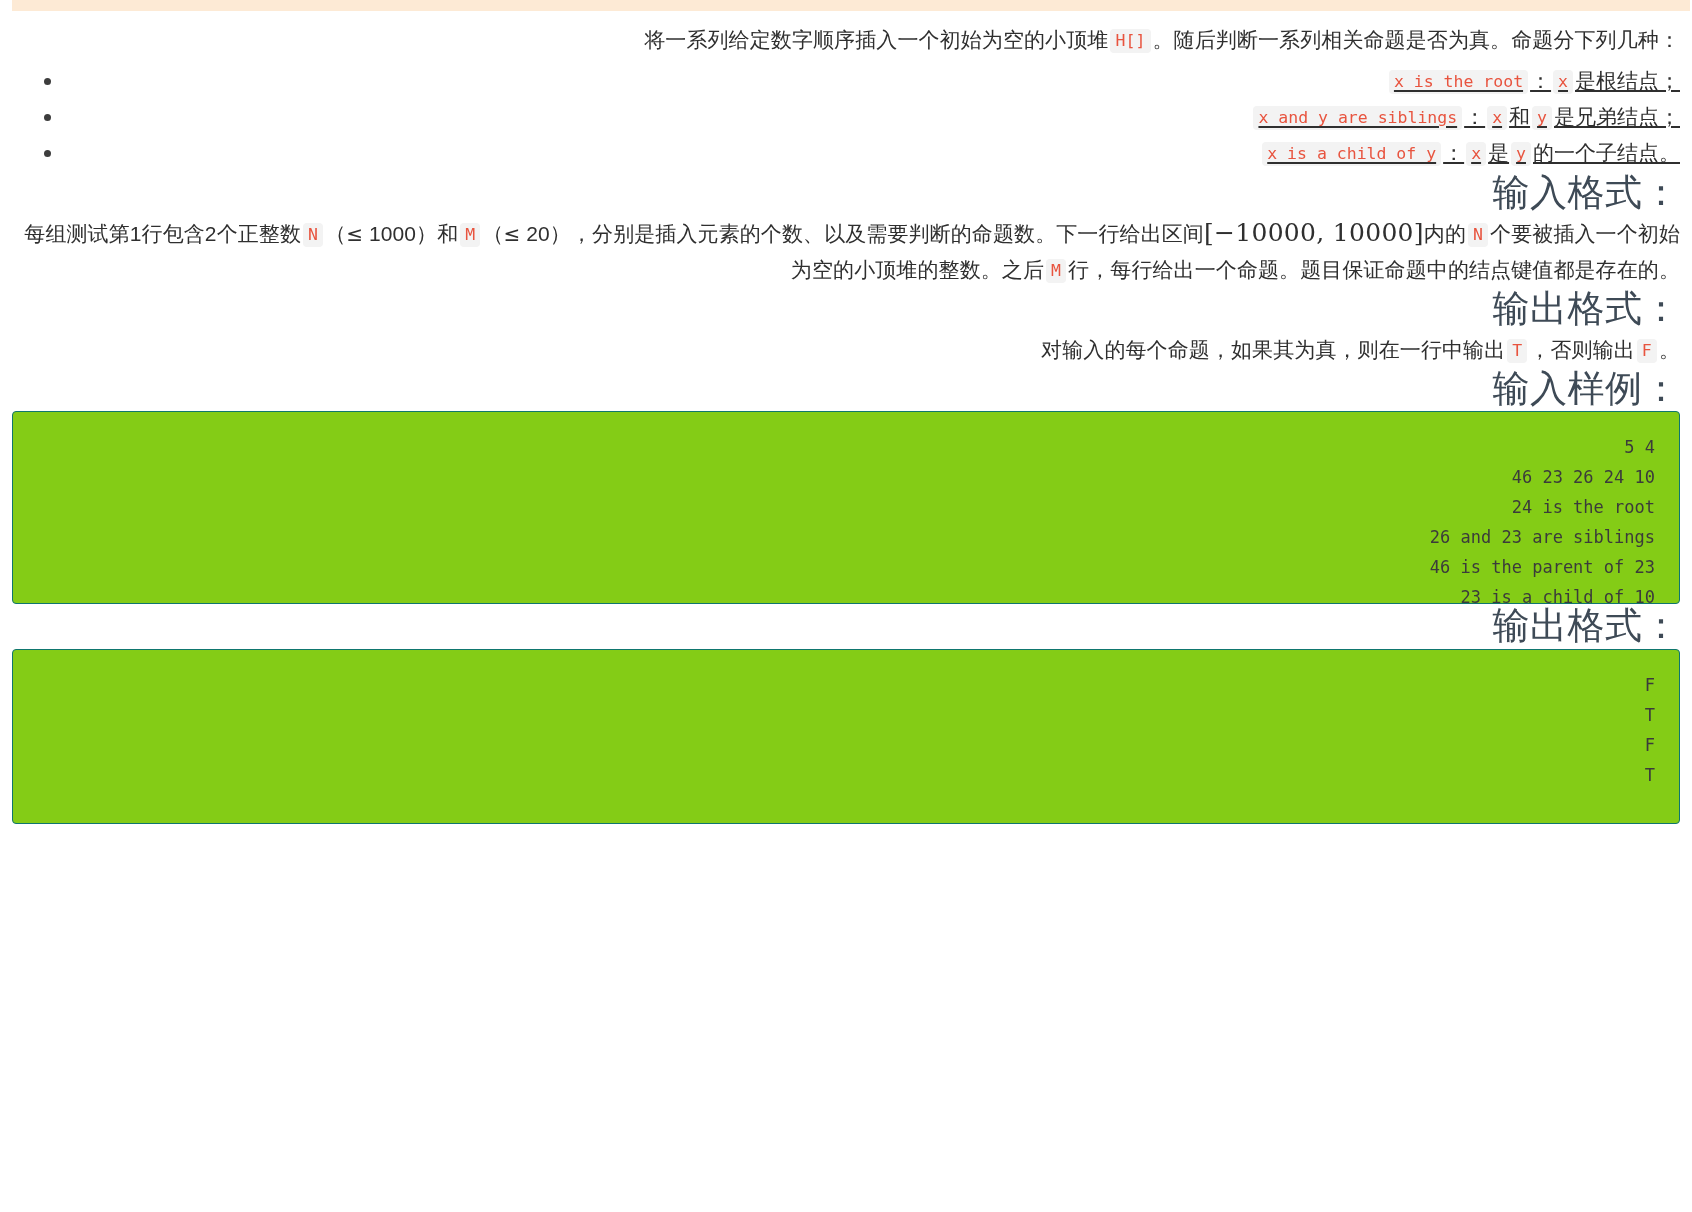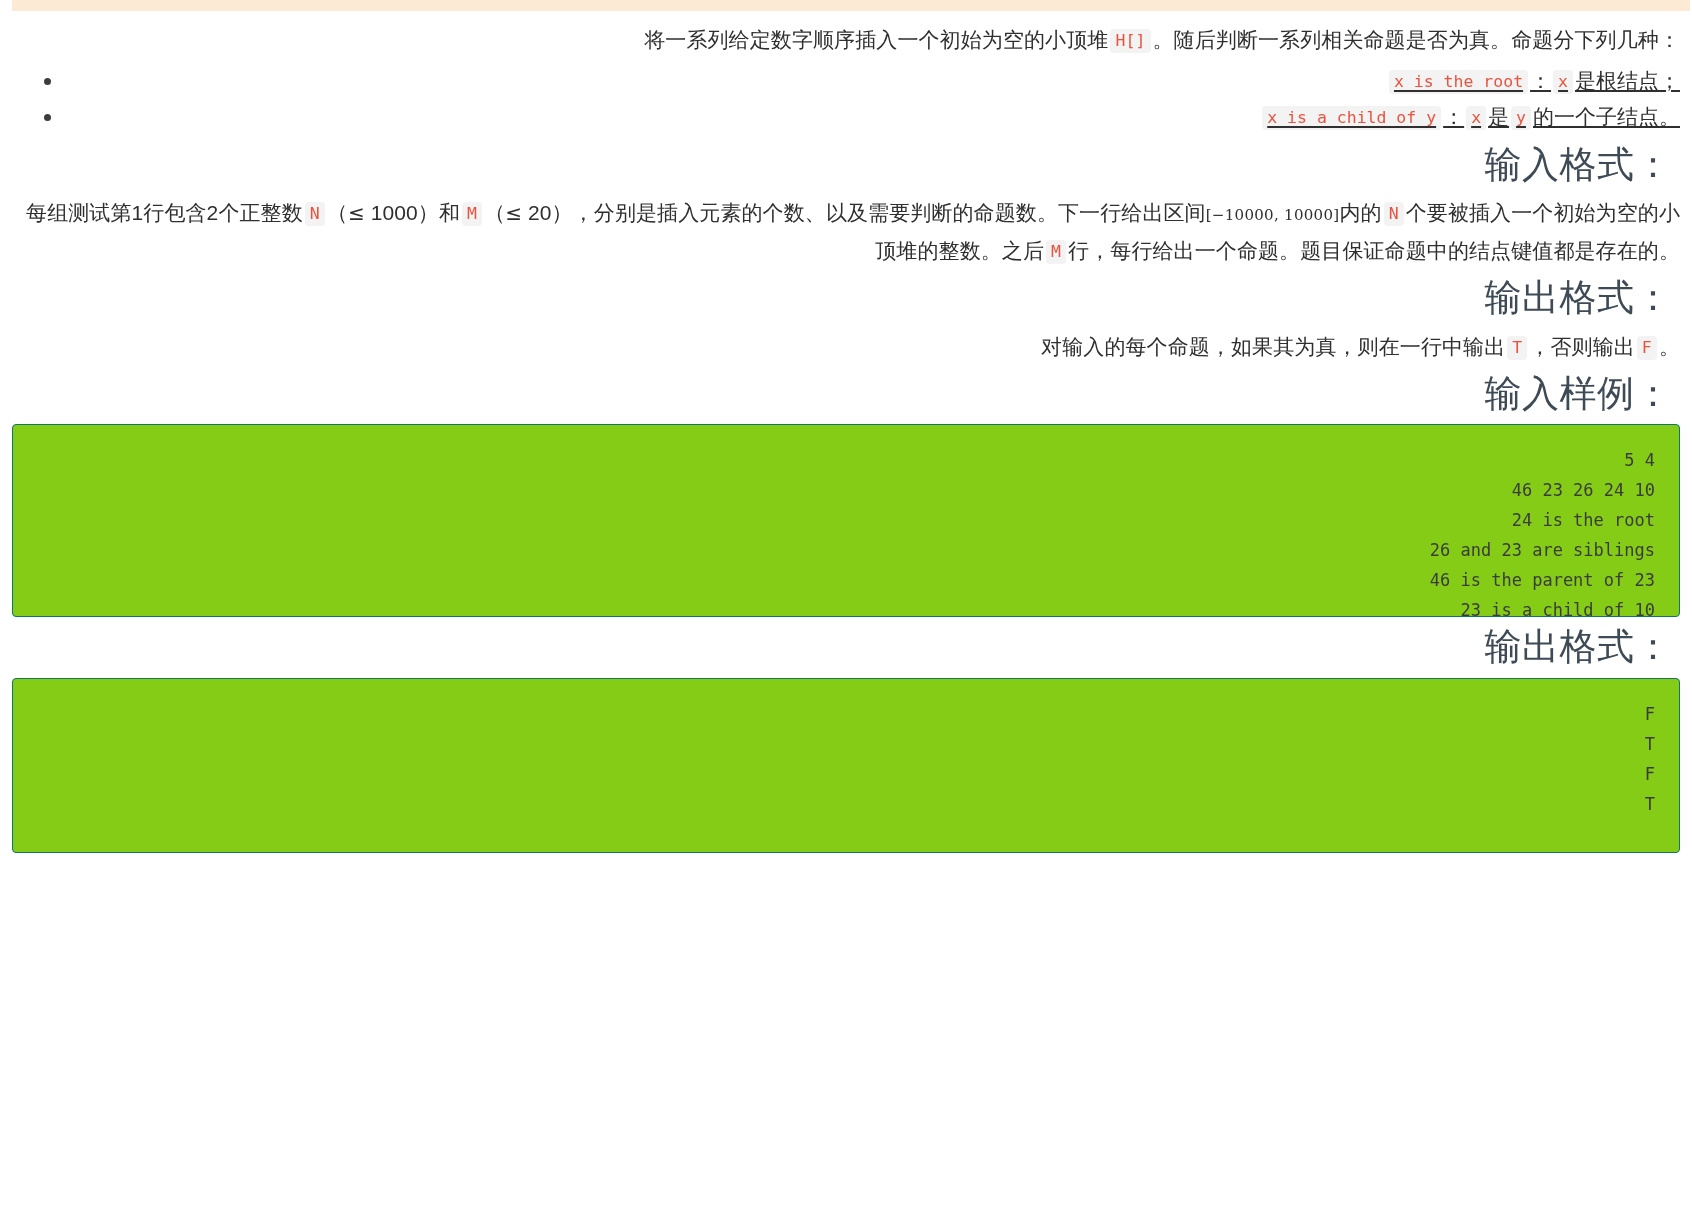--- a/index.html
+++ b/index.html
@@ -84,36 +84,36 @@
     left: -24px;
     top: 15px;
     width: 7px;
     height: 7px;
     border-radius: 50%;
     background: #3d3d3d;
   }
 
   
   h2.sec {
-    margin: 8px;
+    margin: 0;
     font-size: 37px;
     font-weight: 400;
     color: #3e4a56;
     line-height: 1.2;
     letter-spacing: 0.5px;
   }
   .h-in-fmt   { margin-top: 36px; margin-bottom: 30px; }
   .h-out-fmt  { margin-top: 42px; margin-bottom: 30px; }
   .h-in-ex    { margin-top: 44px; margin-bottom: 32px; }
   .h-out-ex   { margin-top: 56px; margin-bottom: 34px; }
 
   
   .math {
     font-family: "DejaVu Serif", "Liberation Serif", serif;
-    font-size: 15px;
+    font-size: 25px;
     letter-spacing: 0.3px;
   }
   .math-le {
     font-family: "DejaVu Sans", sans-serif;
     font-size: 20px;
   }
 
   
   pre.cblock {
     margin: 0;
@@ -138,20 +138,21 @@
 <div class="top-strip"></div>
 
 <div class="page">
   <div class="content">
 
     <p class="para first"><span>将一系列给定数字顺序插入一个初始为空的小顶堆</span><code class="ic">H[]</code><span>。随后判断一系列相关命题是否为真。命题分下列几种：</span></p>
 
     <ul class="blist">
       <li><code class="ic">x is the root</code><span>：</span><code class="ic">x</code><span>是根结点；</span></li>
 
+      <li><code class="ic">x and y are siblings</code><span>：</span><code class="ic">x</code><span>和</span><code class="ic">y</code><span>是兄弟结点；</span></li>
 
 
       <li><code class="ic">x is a child of y</code><span>：</span><code class="ic">x</code><span>是</span><code class="ic">y</code><span>的一个子结点。</span></li>
     </ul>
 
     <h2 class="sec h-in-fmt">输入格式：</h2>
 
     <p class="para"><span>每组测试第1行包含2个正整数</span><code class="ic">N</code><span>（</span><span class="math-le">≤</span><span> 1000）和</span><code class="ic">M</code><span>（</span><span class="math-le">≤</span><span> 20），分别是插入元素的个数、以及需要判断的命题数。下一行给出区间</span><span class="math">[−10000, 10000]</span><span>内的</span><code class="ic">N</code><span>个要被插入一个初始为空的小顶堆的整数。之后</span><code class="ic">M</code><span>行，每行给出一个命题。题目保证命题中的结点键值都是存在的。</span></p>
 
     <h2 class="sec h-out-fmt">输出格式：</h2>

